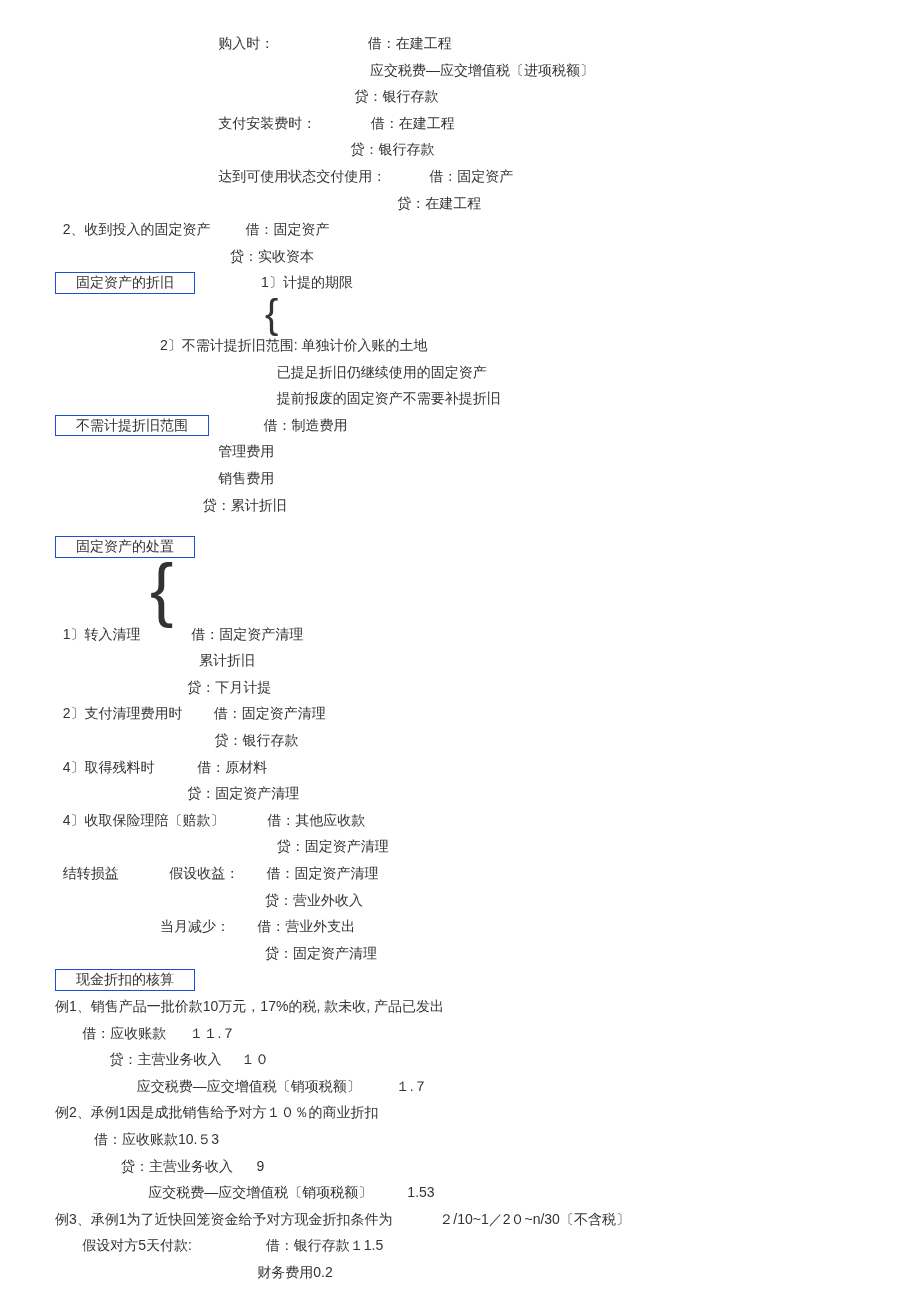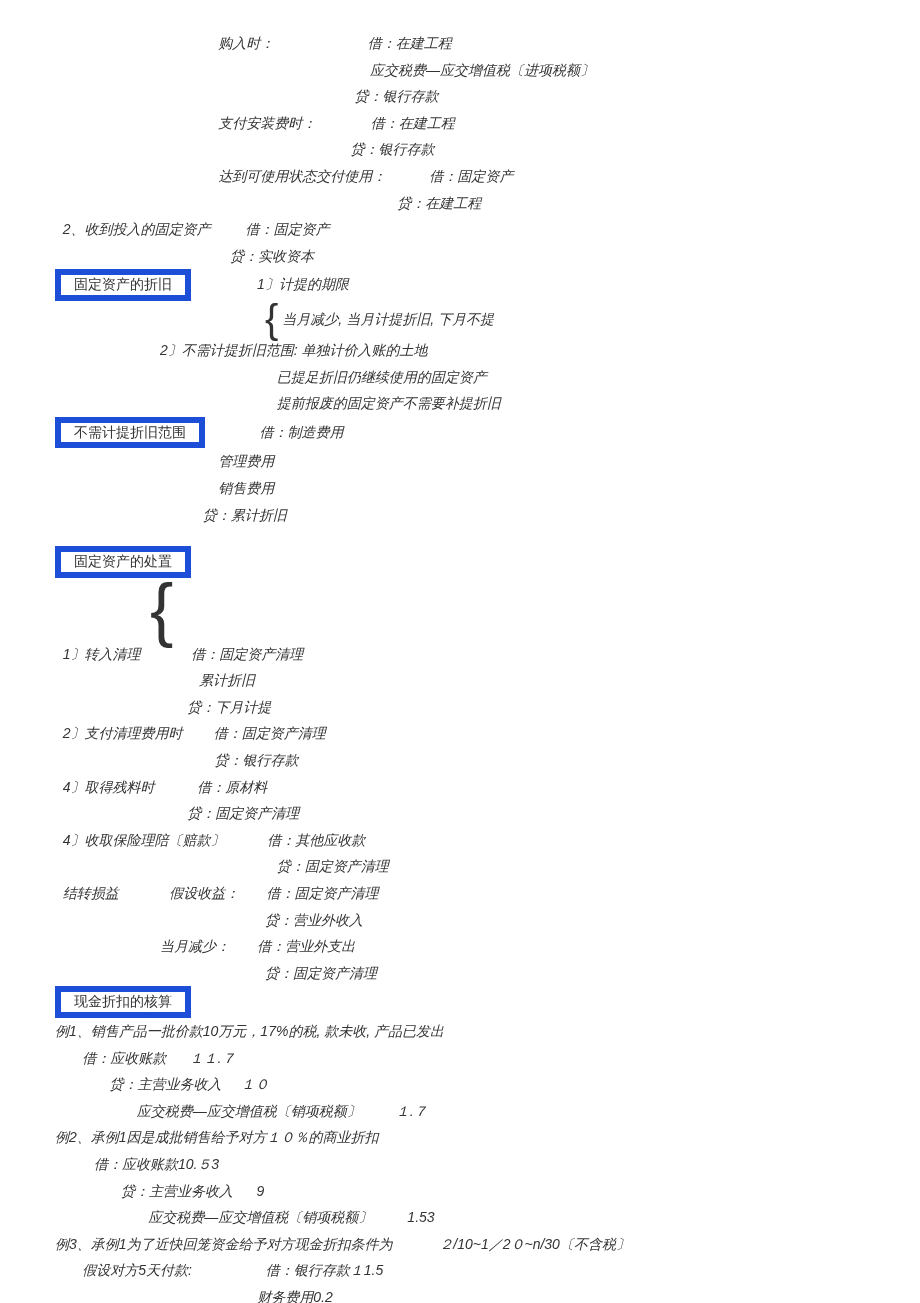--- a/index.html
+++ b/index.html
@@ -6,24 +6,24 @@
     font-family: "SimSun", "Microsoft YaHei", sans-serif;
     font-size: 14px;
     color: #333;
     background: #fff;
     margin: 0;
     padding: 30px 55px;
     line-height: 1.9;
     width: 920px;
     box-sizing: border-box;
   }
-  .line { white-space: pre; font-style: italic; }
+  .line { white-space: pre; }
   .boxed {
-    border: 6px solid #1d4ed8;
-    padding: 0 13px;
+    border: 1px solid #1d4ed8;
+    padding: 0 20px;
     display: inline-block;
     line-height: 1.4;
   }
   .brace-left {
     display: inline-block;
     vertical-align: middle;
     font-size: 40px;
     line-height: 0.9;
     margin-right: 4px;
   }
@@ -47,21 +47,20 @@
 <div class="line">  2、收到投入的固定资产         借：固定资产</div>
 <div class="line">                                             贷：实收资本</div>
 
 <div class="row">
   <span class="boxed">固定资产的折旧</span><span class="line">                 1〕计提的期限</span>
 </div>
 
 <div class="brace-group" style="margin-left:210px;">
   <span class="brace-left">{</span>
   <span class="brace-content">
-    <div class="line">当月减少, 当月计提折旧, 下月不提</div>
   </span>
 </div>
 
 <div class="line">                           2〕不需计提折旧范围: 单独计价入账的土地</div>
 <div class="line">                                                         已提足折旧仍继续使用的固定资产</div>
 <div class="line">                                                         提前报废的固定资产不需要补提折旧</div>
 
 <div class="row">
   <span class="boxed">不需计提折旧范围</span><span class="line">              借：制造费用</span>
 </div>

